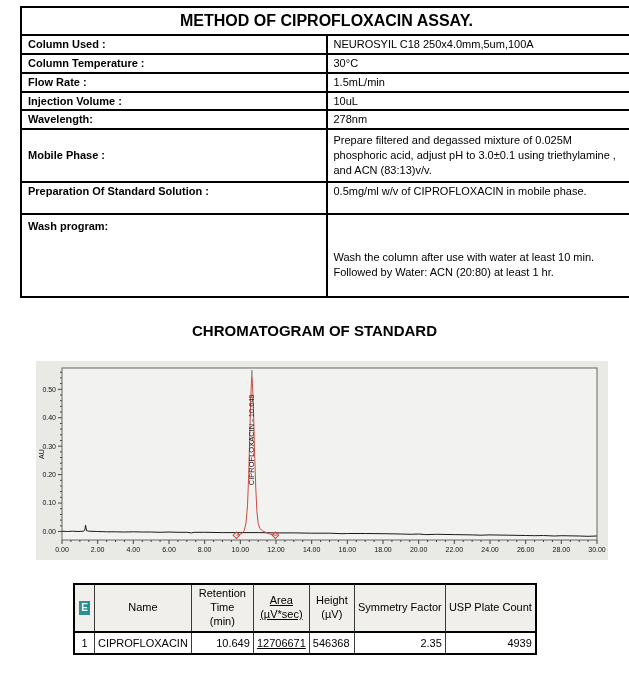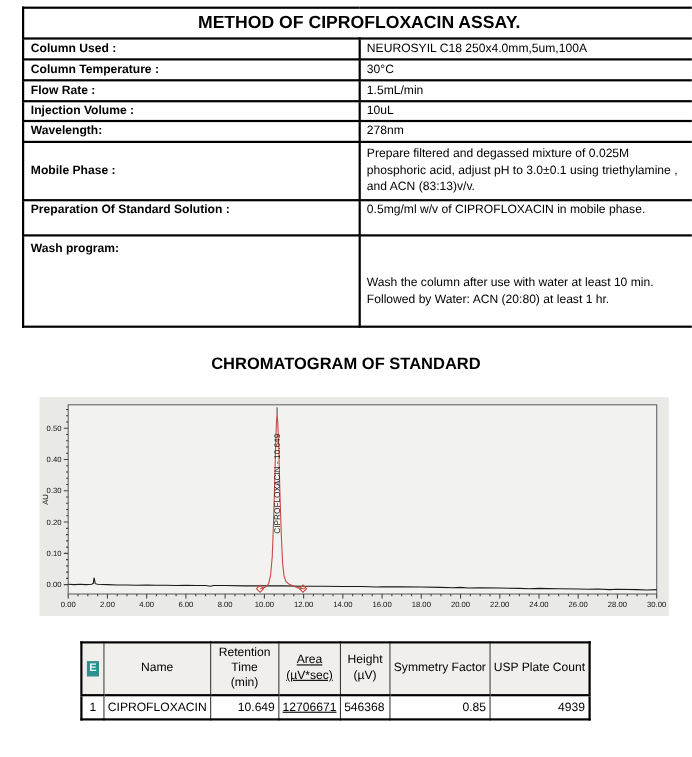--- a/index.html
+++ b/index.html
@@ -230,19 +230,19 @@
         <th class="c-usp">USP Plate Count</th>
       </tr>
     </thead>
     <tbody>
       <tr>
         <td class="c-idx">1</td>
         <td class="c-name">CIPROFLOXACIN</td>
         <td class="c-rt">10.649</td>
         <td class="c-area">12706671</td>
         <td class="c-h">546368</td>
-        <td class="c-sym">0.85</td>
+        <td class="c-sym">2.35</td>
         <td class="c-usp">4939</td>
       </tr>
     </tbody>
   </table>
 
 </div>
 
 </body></html>

